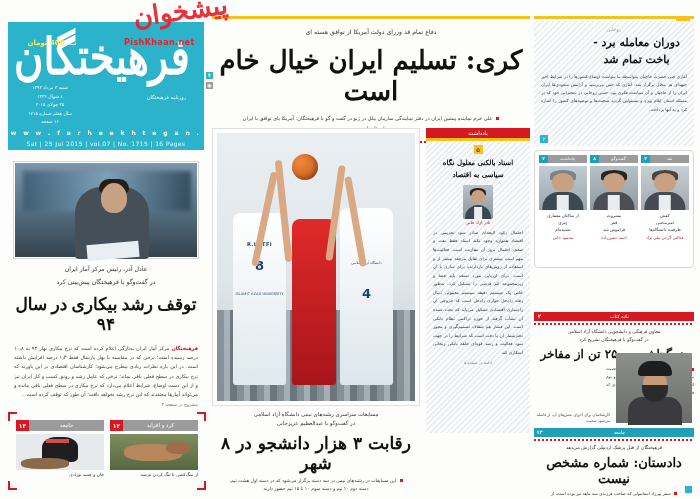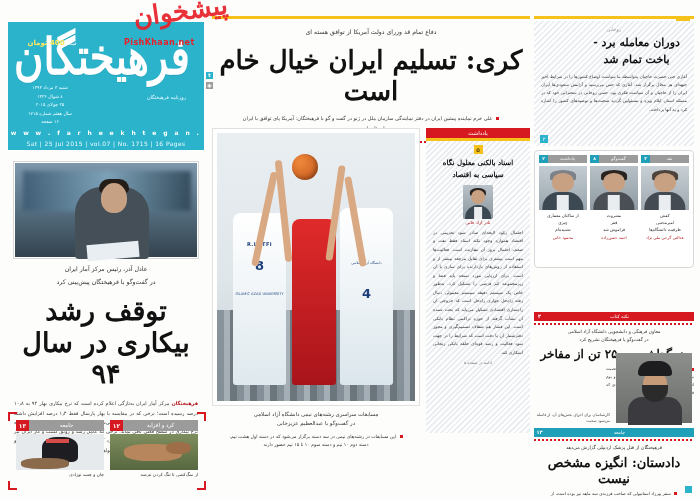--- a/index.html
+++ b/index.html
@@ -318,21 +318,21 @@
       <div class="pi-hair"></div>
       <div class="pi-head"></div>
       <div class="pi-paper"></div>
     </div>
 
     <div style="position:absolute;left:8px;top:106px;width:184px;">
 
       <div class="kicker" style="margin-bottom:2px;">عادل آذر، رئیس مرکز آمار ایران</div>
       <div class="kicker" style="margin-bottom:7px;">در گفت‌وگو با فرهیختگان پیش‌بینی کرد</div>
 
-      <div class="headline" style="font-size:27px;margin-bottom:9px;">توقف رشد بیکاری در سال ۹۴</div>
+      <div class="headline" style="font-size:17px;margin-bottom:9px;font-family:Liberation Serif, serif;">توقف رشد بیکاری در سال ۹۴</div>
 
       <div class="body-txt">
         <span class="byline">فرهیختگان</span>
         <span>مرکز آمار ایران به‌تازگی اعلام کرده است که نرخ بیکاری بهار ۹۴ به ۱۰٫۸ درصد رسیده است؛ نرخی که در مقایسه با بهار پارسال فقط ۱٫۴ درصد افزایش داشته است. در این باره نظرات زیادی مطرح می‌شود؛ کارشناسان اقتصادی بر این باورند که نرخ بیکاری در سطح فعلی باقی بماند؛ نرخی که عامل رشد و رونق کسب و کار ایران نیز و از این دست اوضاع، شرایط اعلام می‌دارد که نرخ بیکاری در سطح فعلی باقی مانده و می‌تواند آمارها معتقدند که این نرخ رشد نخواهد یافت؛ آن طور که توقف کرده است...</span>
       </div>
 
       <div class="rtl" style="font-size:4.5px;color:#777;margin-top:3px;">مشروح در صفحه ۴</div>
     </div>
 
     <div style="position:absolute;left:2px;top:254px;width:198px;height:78px;">
@@ -442,20 +442,21 @@
             <div class="bb-arm" style="left:68%;top:16%;height:34%;transform:rotate(-10deg);"></div>
 
             <div class="bb-ball"></div>
           </div>
         </div>
       </div>
 
       <div style="position:absolute;left:0;top:282px;width:208px;">
         <div class="kicker" style="font-size:5.4px;">مسابقات سراسری رشته‌های تیمی دانشگاه آزاد اسلامی</div>
         <div class="kicker" style="font-size:5.4px;margin-bottom:4px;">در گفت‌وگو با عبدالعظیم عزیزخانی</div>
+        <div class="headline" style="font-size:17px;margin-bottom:4px;">رقابت ۳ هزار دانشجو در ۸ شهر</div>
         <div class="rtl ctr" style="font-size:4.6px;line-height:1.85;color:#333;padding:0 12px;">
           <span class="bullet-sq"></span>
           <span>این مسابقات در رشته‌های تیمی در سه دسته برگزار می‌شود که در دسته اول هشت تیم، دسته دوم ۱۰ تیم و دسته سوم ۱۰ تا ۱۵ تیم حضور دارند</span>
         </div>
       </div>
     </div>
 
     <div style="position:absolute;left:-6px;top:56px;">
       <div class="soc" style="background:#2bb3cc;position:relative;">t</div>
       <div class="soc" style="background:#9b9b9b;position:relative;margin-top:3px;">◉</div>
@@ -570,21 +571,21 @@
 
     <div style="position:absolute;right:0;top:412px;width:160px;">
       <div class="tagbar" style="height:9px;">
         <div class="tag-num tag-teal" style="width:11px;font-size:5px;line-height:9px;">۱۳</div>
         <div class="tag-label tag-teal" style="font-size:4.6px;line-height:9px;">جامعه</div>
       </div>
       <div class="dotrule" style="margin:2px 0 3px 0;"></div>
 
       <div class="kicker" style="font-size:4.8px;margin-bottom:3px;">فرهیختگان از قتل پزشک اردبیلی گزارش می‌دهد</div>
 
-      <div class="headline" style="font-size:13px;margin-bottom:4px;">دادستان: انگیزه مشخص نیست</div>
+      <div class="headline" style="font-size:13px;margin-bottom:4px;">دادستان: شماره مشخص نیست</div>
 
       <div class="rtl ctr" style="font-size:4.3px;line-height:1.9;color:#333;padding:0 16px;">
         <span class="bullet-sq"></span>
         <span>سفر پیرزاد استانبولی که صاحب فرزندی سه ماهه نیز بوده است، از متخصصان مجرب و صاحب‌نام آنکولوژی بوده و خدمات زیادی در حوزه درمان بیماران سرطانی انجام داده بود</span>
       </div>
     </div>
 
     <div style="position:absolute;right:2px;bottom:0;width:7px;height:7px;background:#2bb3cc;"></div>
   </div>
 

